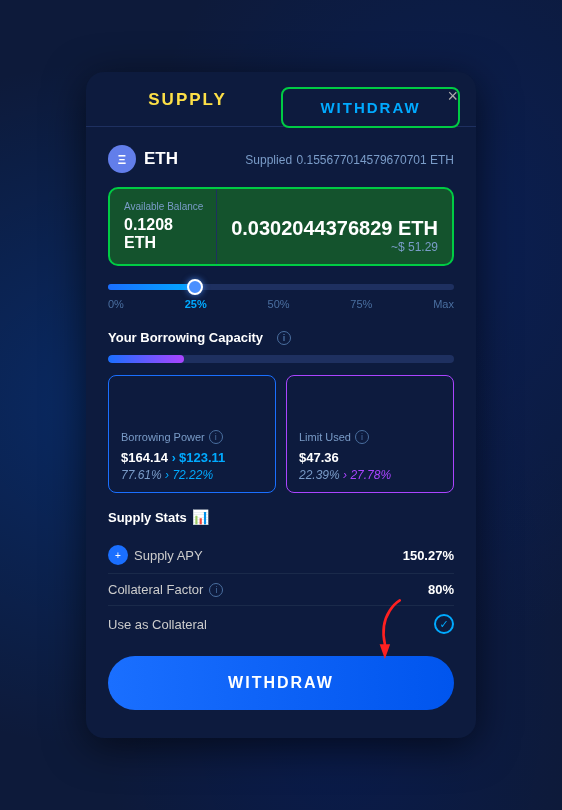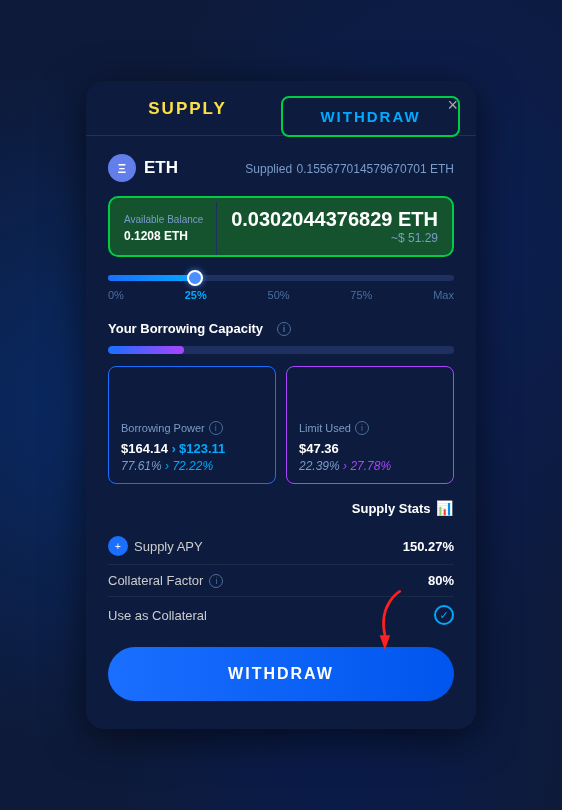--- a/index.html
+++ b/index.html
@@ -122,21 +122,21 @@
       border-right: 1px solid #1e3060;
       min-width: 100px;
     }
     .avail-label {
       font-size: 10px;
       color: #7a9cc8;
       margin-bottom: 4px;
       white-space: nowrap;
     }
     .avail-value {
-      font-size: 12px;
+      font-size: 16px;
       color: #fff;
       font-weight: 600;
     }
     .amount-input-area {
       flex: 1;
       padding: 10px 14px;
       display: flex;
       flex-direction: column;
       justify-content: center;
     }
@@ -281,21 +281,20 @@
       margin-bottom: 14px;
     }
     .stats-title {
       font-size: 13px;
       color: #fff;
       font-weight: 600;
       margin-bottom: 12px;
       display: flex;
       align-items: center;
       gap: 6px;
-      justify-content: flex-end;
     }
     .chart-icon {
       font-size: 14px;
       color: #4a6fa0;
     }
     .stat-row {
       display: flex;
       align-items: center;
       justify-content: space-between;
       padding: 8px 0;

